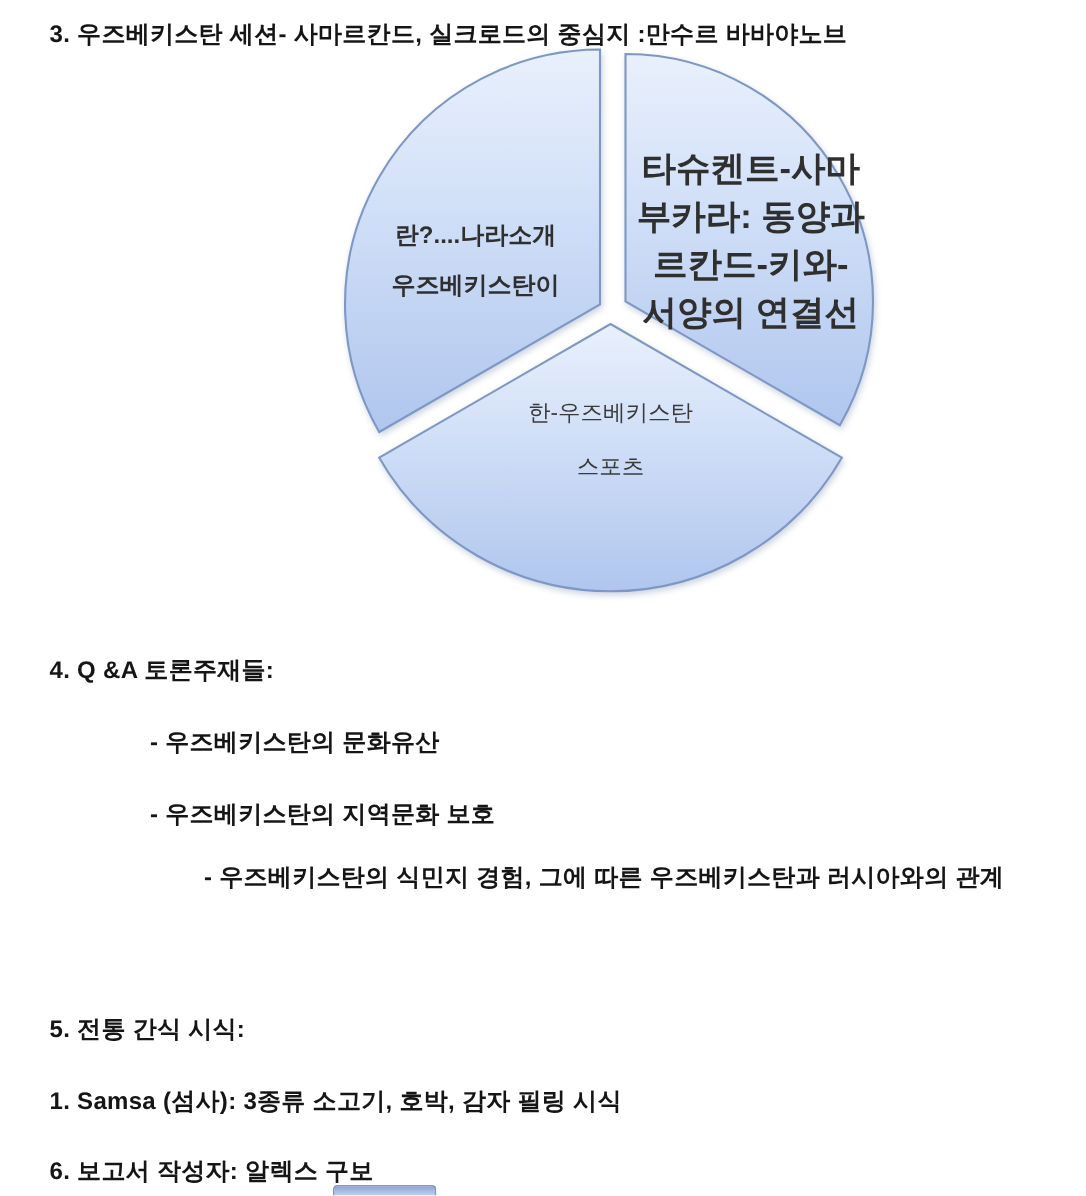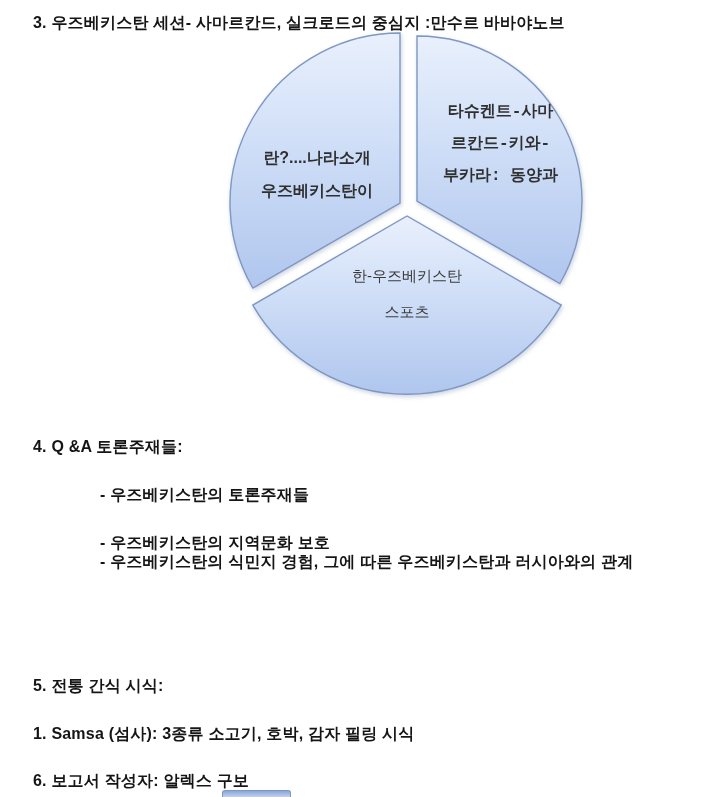--- a/index.html
+++ b/index.html
@@ -31,21 +31,21 @@
     text-align:center;
     color:#2f2f2f;
   }
   .slice-label div{white-space:nowrap;}
   .label-left{
     left:228px;top:141px;width:178px;
     font-size:16px;font-weight:bold;line-height:33px;
   }
   .label-right{
     left:408px;top:96px;width:185px;
-    font-size:16px;font-weight:bold;line-height:32px;font-family:Liberation Mono, monospace;
+    font-size:23px;font-weight:bold;line-height:32px;
   }
   .label-bottom{
     left:295px;top:258px;width:224px;
     font-size:15px;font-weight:normal;line-height:36px;color:#3a3a3a;
   }
   .partial-shape{
     position:absolute;
     left:222px;top:790px;width:67px;height:7px;
     background:linear-gradient(#8aa6d6,#c9d9f2);
     border:1px solid #7e97c3;
@@ -77,35 +77,36 @@
       <path class="wedge" fill="url(#gradSlice)" d="M 561.2 305.1 A 178 178 0 0 1 252.8 305.1 L 407 216 Z"></path>
     </svg>
 
     <div class="slice-label label-left">
       <div>란?....나라소개</div>
       <div>우즈베키스탄이</div>
     </div>
 
     <div class="slice-label label-right">
       <div>타슈켄트-사마</div>
+      <div>부카라: 동양과</div>
       <div>르칸드-키와-</div>
-      <div>부카라: 동양과</div>
+      <div>서양의 연결선</div>
     </div>
 
     <div class="slice-label label-bottom">
       <div>한-우즈베키스탄</div>
       <div>스포츠</div>
     </div>
   </div>
 
   <div class="doc-line num" style="top:437px;">4. Q &amp;A 토론주재들:</div>
 
-  <div class="doc-line indent" style="top:485px;">- 우즈베키스탄의 토론주재들</div>
+  <div class="doc-line indent" style="top:485px;">- 우즈베키스탄의 문화유산</div>
   <div class="doc-line indent" style="top:533px;">- 우즈베키스탄의 지역문화 보호</div>
-  <div class="doc-line indent" style="top:552px;">- 우즈베키스탄의 식민지 경험, 그에 따른 우즈베키스탄과 러시아와의 관계</div>
+  <div class="doc-line indent" style="top:575px;margin-left:36px;">- 우즈베키스탄의 식민지 경험, 그에 따른 우즈베키스탄과 러시아와의 관계</div>
 
   <div class="doc-line num" style="top:676px;">5. 전통 간식 시식:</div>
 
   <div class="doc-line num" style="top:724px;">1. Samsa (섬사): 3종류 소고기, 호박, 감자 필링 시식</div>
 
   <div class="doc-line num" style="top:771px;">6. 보고서 작성자: 알렉스 구보</div>
 
   <div class="partial-shape"></div>
 
 </div>

